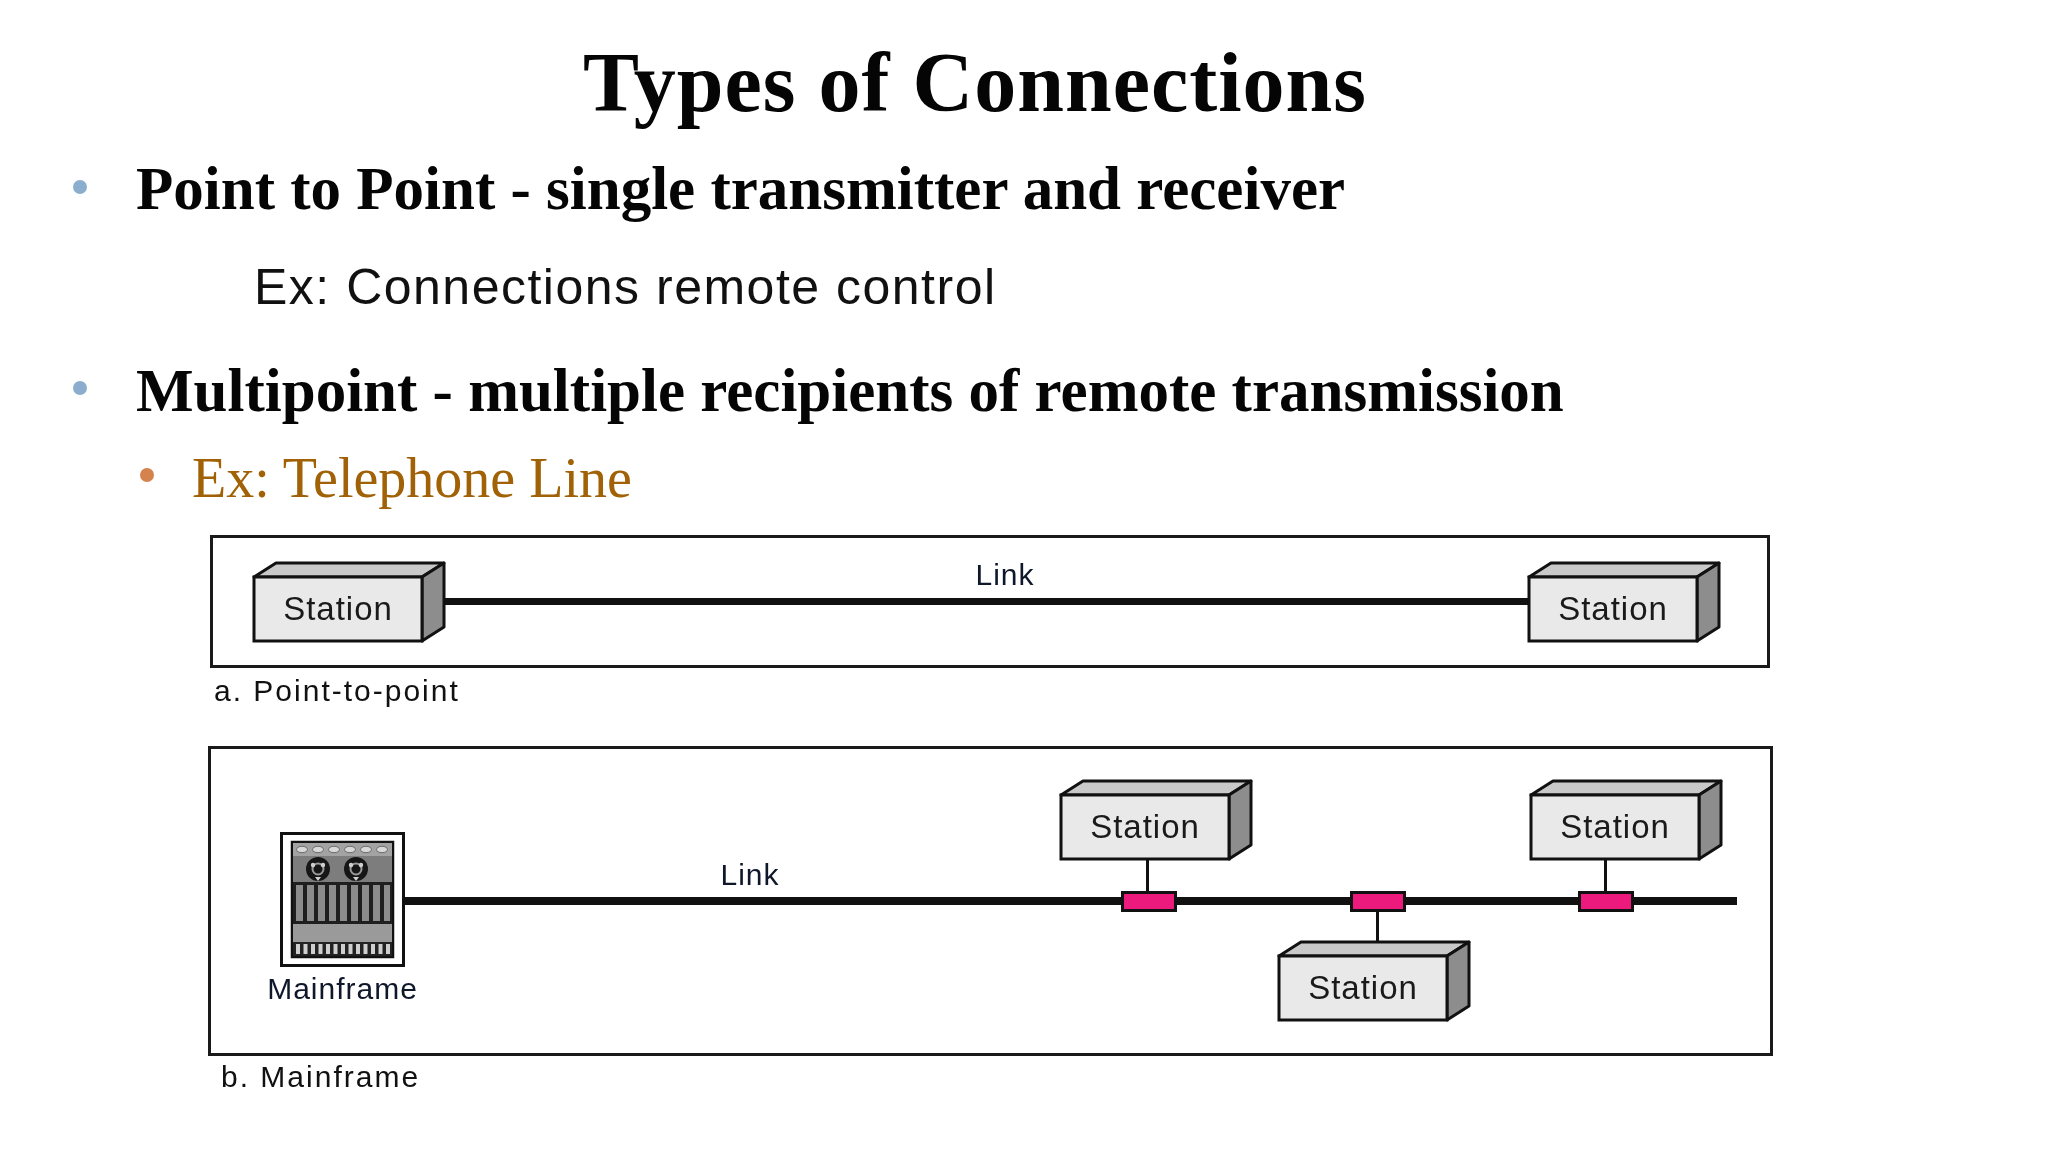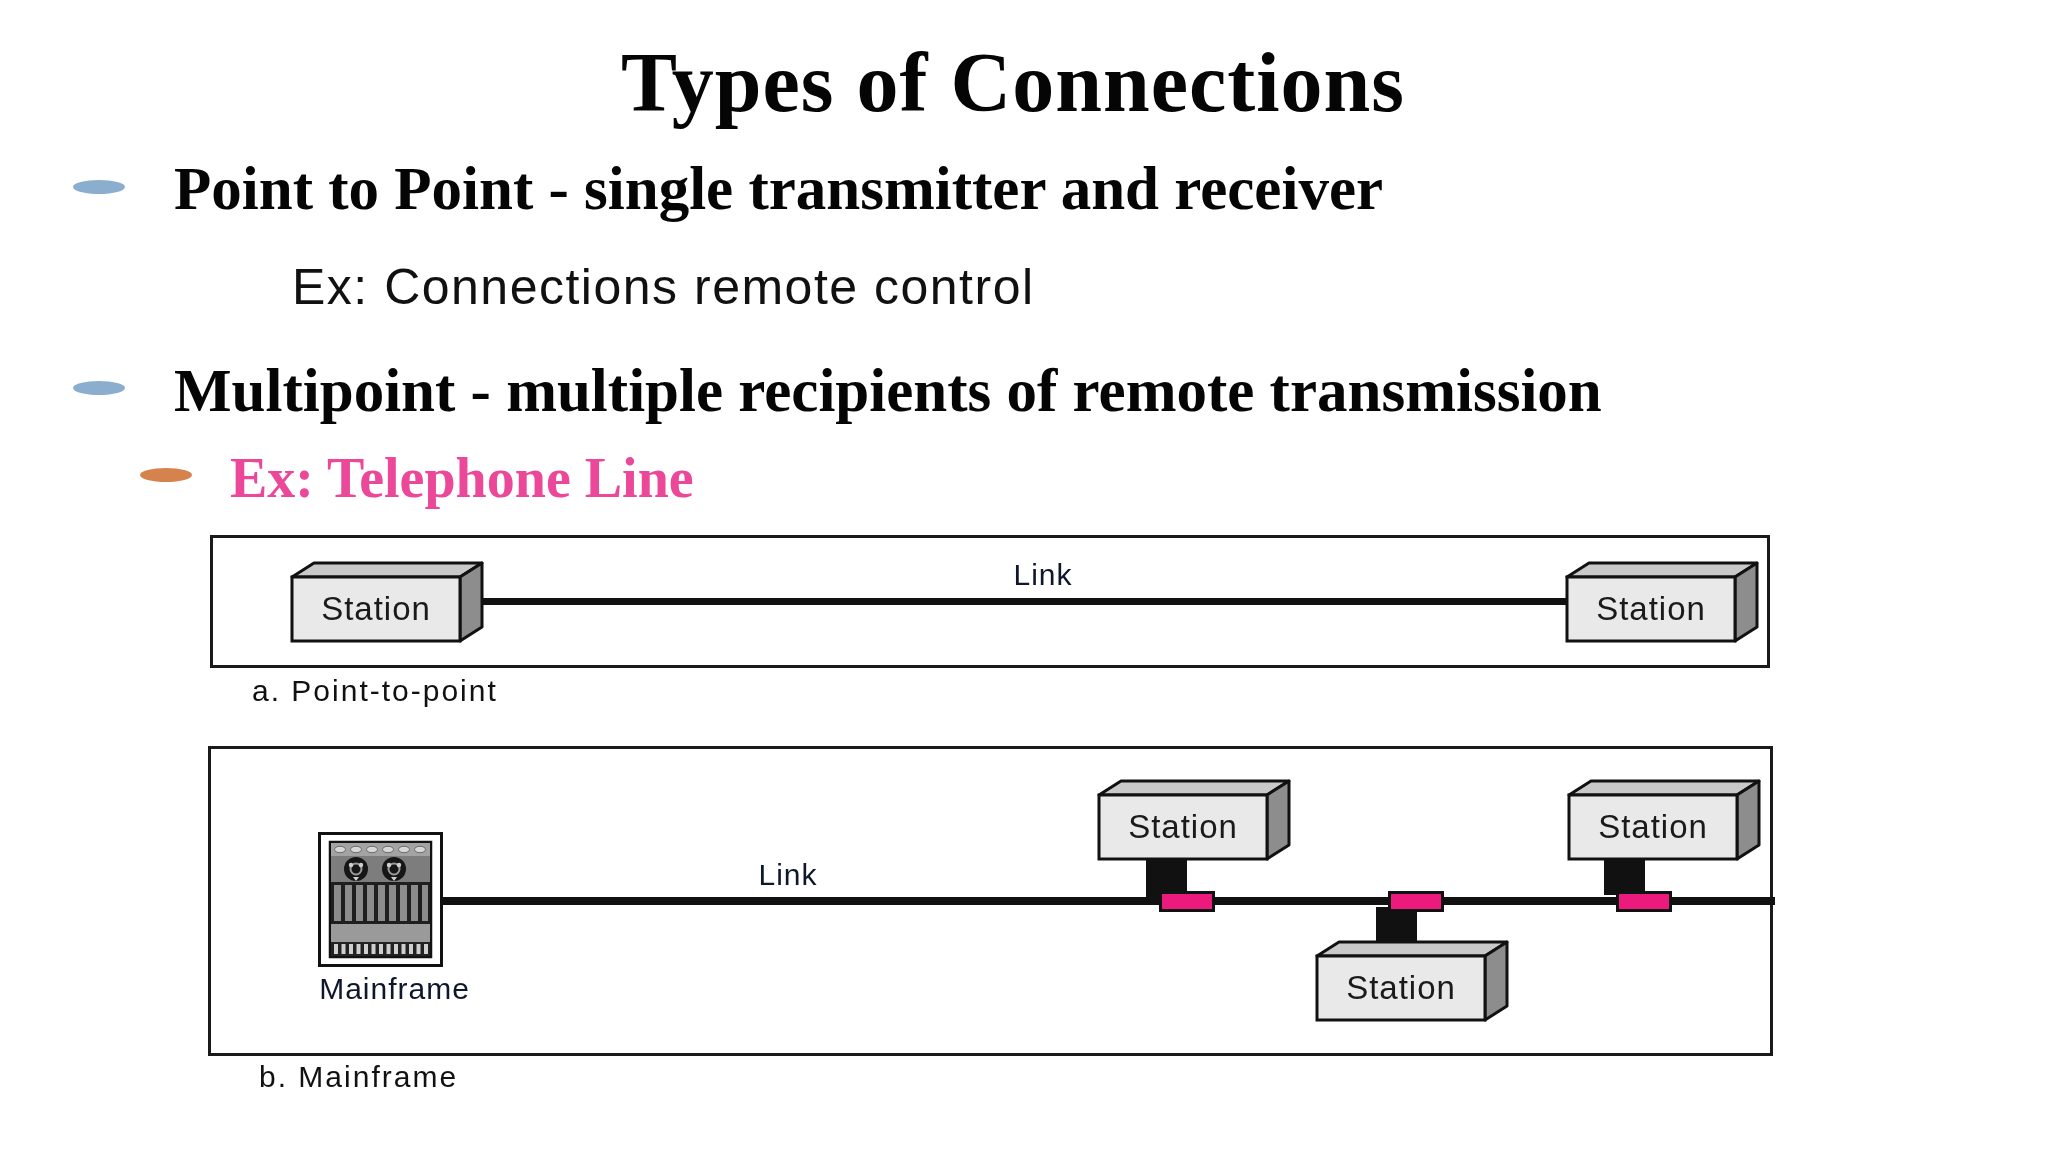--- a/index.html
+++ b/index.html
@@ -1,40 +1,40 @@
 <!DOCTYPE html>
 <html><head>
 <meta charset="utf-8">
 <style>
   html,body{margin:0;padding:0;}
   body{
     width:2048px;height:1152px;background:#ffffff;position:relative;
     overflow:hidden;font-family:"Liberation Sans",sans-serif;color:#0a0a0a;
   }
-  .abs{position:absolute;padding-left:38px;}
+  .abs{position:absolute;}
 
   
   .title{
     left:0;top:34px;width:1950px;text-align:center;
     font-family:"Liberation Serif",serif;font-weight:bold;font-size:84px;
     letter-spacing:1px;color:#050505;
   }
   .bullet-text{
     font-family:"Liberation Serif",serif;font-weight:bold;font-size:61px;
     color:#050505;white-space:nowrap;margin-top:8px;
   }
   .b1{left:136px;top:146px;}
   .b2{left:136px;top:348px;}
   .ex-sans{
     left:254px;top:258px;font-size:50px;letter-spacing:1.5px;color:#111;
     white-space:nowrap;
   }
   .ex-serif{
-    left:192px;top:446px;font-family:"Liberation Serif",serif;font-weight:bold;
-    font-size:56px;color:#ec4899;white-space:nowrap;
+    left:192px;top:446px;font-family:"Liberation Serif",serif;font-weight:normal;
+    font-size:56px;color:#a16207;white-space:nowrap;
   }
   .dot{border-radius:50%;width:14px;height:14px;}
   .dot-blue{background:#8badce;}
   .dot-orange{background:#d6824d;}
   .dot1{left:73px;top:180px;}
   .dot2{left:73px;top:381px;}
   .dot3{left:140px;top:468px;}
 
   
   .frame{border:3px solid #1a1a1a;background:#ffffff;box-sizing:border-box;}
@@ -43,21 +43,21 @@
   .caption{
     font-size:30px;letter-spacing:2px;color:#111;white-space:nowrap;
   }
   .cap-a{left:214px;top:674px;}
   .cap-b{left:221px;top:1060px;}
   .diag-label{
     font-size:30px;letter-spacing:1px;color:#0f172a;text-align:center;
   }
   .link-a{left:940px;top:558px;width:130px;}
   .link-b{left:700px;top:858px;width:100px;}
-  .mainframe-label{left:254px;top:972px;width:205px;}
+  .mainframe-label{left:240px;top:972px;width:205px;}
 
   
   .hline{background:#111;}
   .line-a{left:430px;top:598px;width:1104px;height:7px;}
   .bus-b{left:404px;top:897px;width:1333px;height:8px;}
   .vline{background:#111;width:3px;}
   .conn-b1{left:1146px;top:857px;height:40px;}
   .conn-b2{left:1604px;top:857px;height:38px;}
   .conn-b3{left:1376px;top:907px;height:52px;}
 

